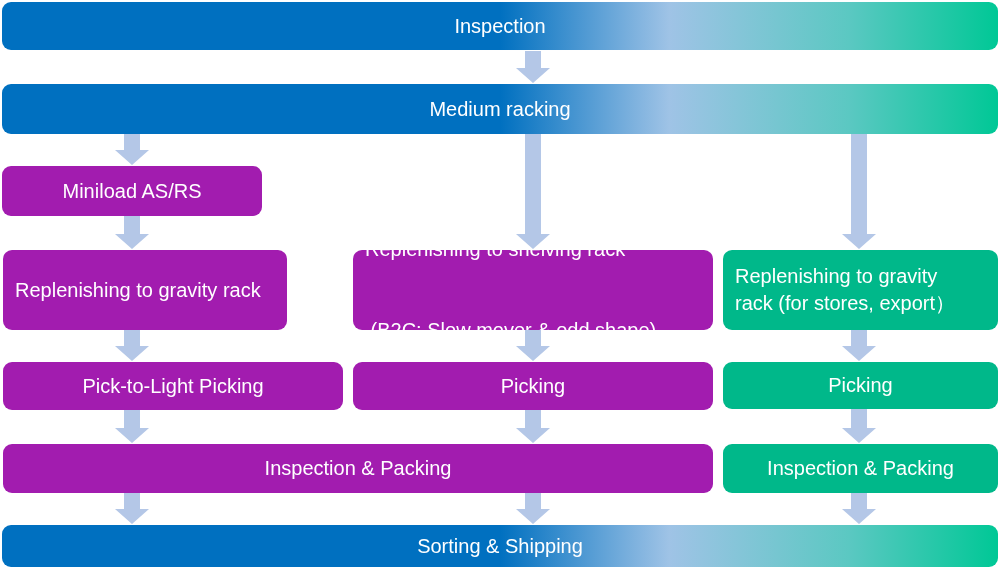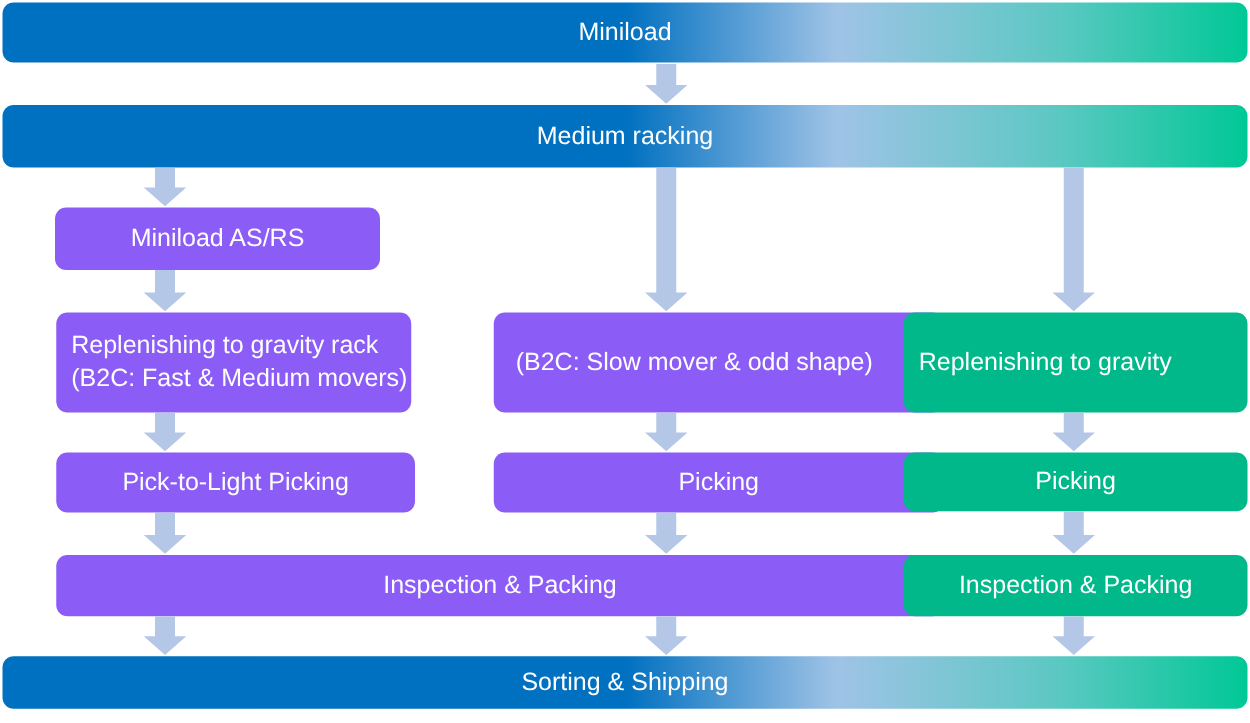--- a/index.html
+++ b/index.html
@@ -2,59 +2,60 @@
 <html><head>
   <meta charset="utf-8">
   <style>
     html, body { margin: 0; padding: 0; background: #ffffff; }
     body { width: 1000px; height: 578px; position: relative; overflow: hidden;
            font-family: "Liberation Sans", sans-serif; }
     .box { position: absolute; box-sizing: border-box; border-radius: 9px;
            color: #ffffff; display: flex; align-items: center; justify-content: center;
            font-size: 20px; line-height: 1.35; }
     .box.left { justify-content: flex-start; padding-left: 12px; }
-    .blue { background: #8b5cf6; margin-left: 42px; }
+    .blue { background: #a21caf; }
     .green { background: #00b88a; }
     .grad { background: linear-gradient(to right, #0070c0 0%, #0070c0 50%, #9fc3e6 67%, #5bc8c2 85%, #00c896 100%); }
     .arrow { position: absolute; }
     .arrow svg { display: block; }
   </style>
 </head>
 <body>
 
 <div class="box grad" style="left:2px; top:2px; width:996px; height:48px;">
-  <span>Miniload</span>
+  <span>Inspection</span>
 </div>
 
 <div class="box grad" style="left:2px; top:84px; width:996px; height:50px;">
   <span>Medium racking</span>
 </div>
 
 <div class="box blue" style="left:2px; top:166px; width:260px; height:50px;">
   <span>Miniload AS/RS</span>
 </div>
 
 <div class="box blue left" style="left:3px; top:250px; width:284px; height:80px;">
   <div>
     <div>Replenishing to gravity rack</div>
-    <div>(B2C: Fast &amp; Medium movers)</div>
   </div>
 </div>
 <div class="box blue left" style="left:353px; top:250px; width:360px; height:80px;">
   <div style="white-space:pre;">
+    <div>Replenishing to shelving rack</div>
     <div> (B2C: Slow mover &amp; odd shape)</div>
   </div>
 </div>
 <div class="box green left" style="left:723px; top:250px; width:275px; height:80px;">
   <div>
     <div>Replenishing to gravity</div>
+    <div>rack (for stores, export）</div>
   </div>
 </div>
 
-<div class="box blue" style="left:3px; top:362px; width:287px; height:48px;">
+<div class="box blue" style="left:3px; top:362px; width:340px; height:48px;">
   <span>Pick-to-Light Picking</span>
 </div>
 <div class="box blue" style="left:353px; top:362px; width:360px; height:48px;">
   <span>Picking</span>
 </div>
 <div class="box green" style="left:723px; top:362px; width:275px; height:47px;">
   <span>Picking</span>
 </div>
 
 <div class="box blue" style="left:3px; top:444px; width:710px; height:49px;">

